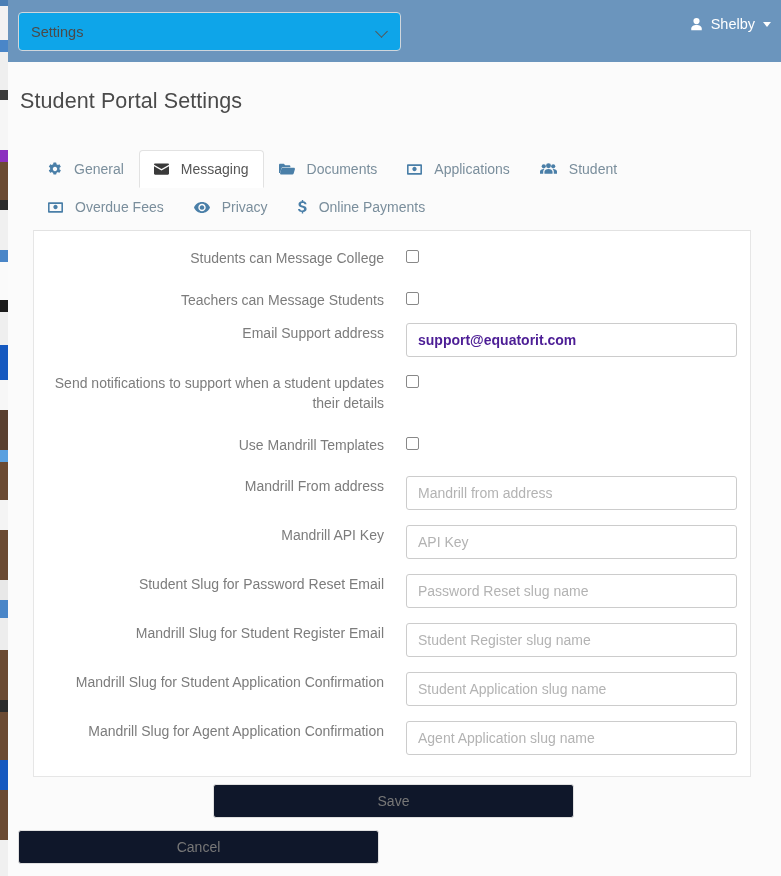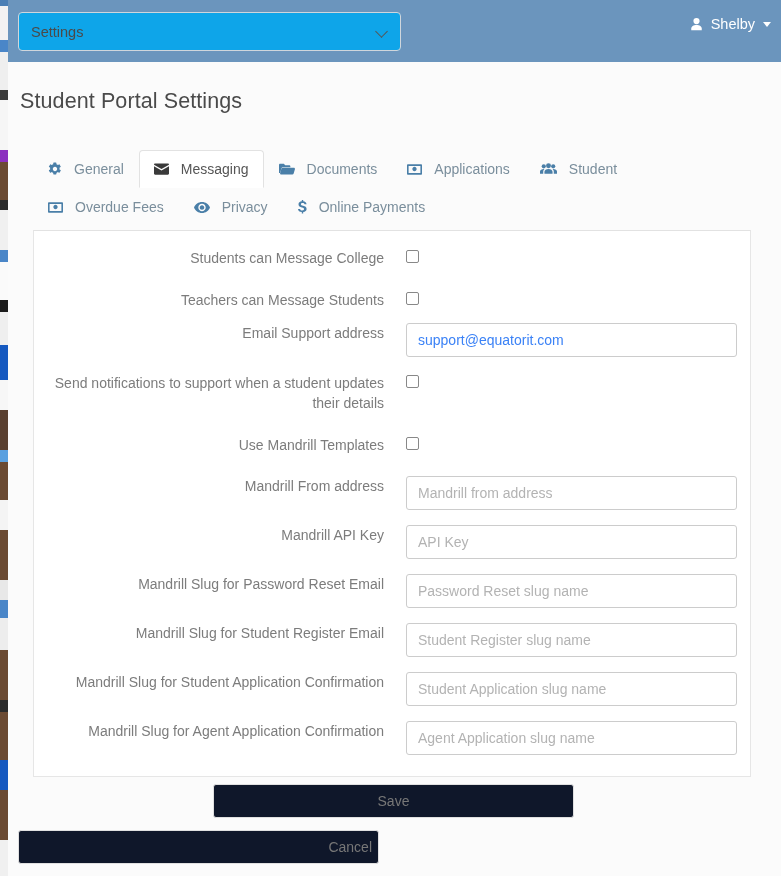--- a/index.html
+++ b/index.html
@@ -218,41 +218,41 @@
     border: 1px solid #cccccc;
     border-radius: 3px;
     background: #ffffff;
     font-family: "Liberation Sans", sans-serif;
     font-size: 14px;
     color: #444444;
     padding: 0 11px;
     outline: none;
   }
   .txt::placeholder { color: #b3b3b3; }
-  .txt.filled { color: #3b82f6; }
+  .txt.filled { color: #4c1d95; font-weight: bold; }
 
   
   .btn {
     position: absolute;
     background: #0f172a;
     border: 1px solid #e0e0e0;
     border-radius: 3px;
     font-family: "Liberation Sans", sans-serif;
     font-size: 14px;
     color: #777777;
     cursor: pointer;
     text-align: center;
   }
   .btn-save {
     left: 205px; top: 722px;
     width: 361px; height: 34px;
   }
   .btn-cancel {
     left: 10px; top: 768px;
-    width: 361px; height: 34px; text-align: right;
+    width: 361px; height: 34px;
   }
 </style>
 </head>
 <body>
 
 <div id="page">
 
   <div class="bg-sliver"></div>
 
   <div class="topbar">
@@ -385,21 +385,21 @@
         </div>
         <div class="form-row" style="top: 245px;">
           <div class="form-label">Mandrill From address</div>
           <div class="form-control"><input type="text" class="txt" placeholder="Mandrill from address" style=""></div>
         </div>
         <div class="form-row" style="top: 294px;">
           <div class="form-label">Mandrill API Key</div>
           <div class="form-control"><input type="text" class="txt" placeholder="API Key" style=""></div>
         </div>
         <div class="form-row" style="top: 343px;">
-          <div class="form-label">Mandrill Slug for Password Reset Email</div>
+          <div class="form-label">Student Slug for Password Reset Email</div>
           <div class="form-control"><input type="text" class="txt" placeholder="Password Reset slug name" style=""></div>
         </div>
         <div class="form-row" style="top: 392px;">
           <div class="form-label">Mandrill Slug for Student Register Email</div>
           <div class="form-control"><input type="text" class="txt" placeholder="Student Register slug name" style=""></div>
         </div>
         <div class="form-row" style="top: 441px;">
           <div class="form-label">Mandrill Slug for Student Application Confirmation</div>
           <div class="form-control"><input type="text" class="txt" placeholder="Student Application slug name" style=""></div>
         </div>

